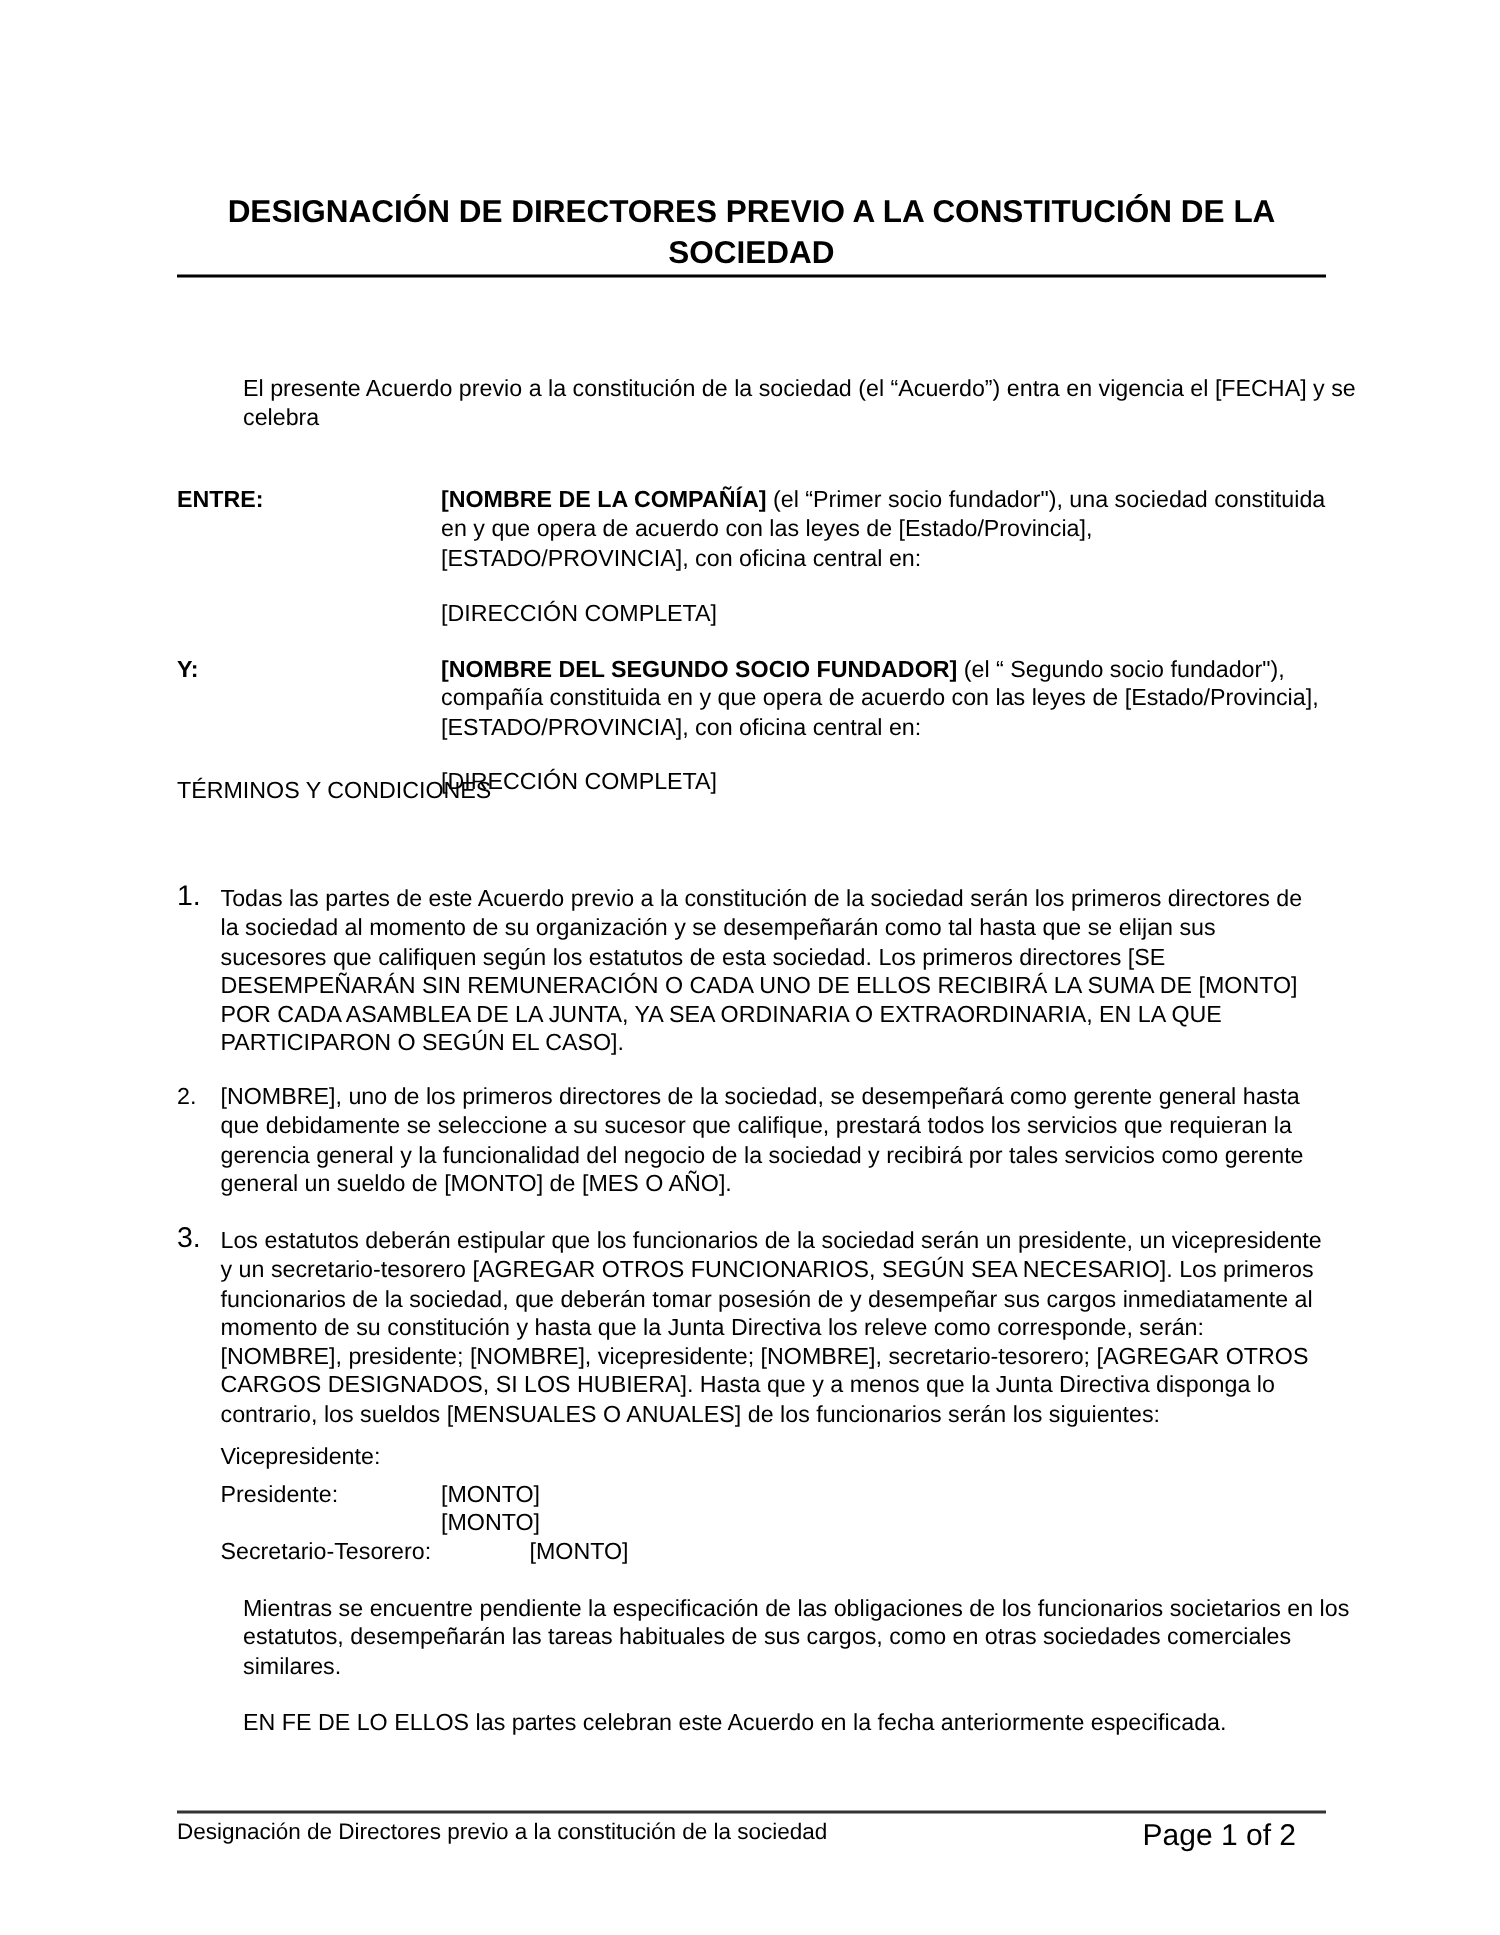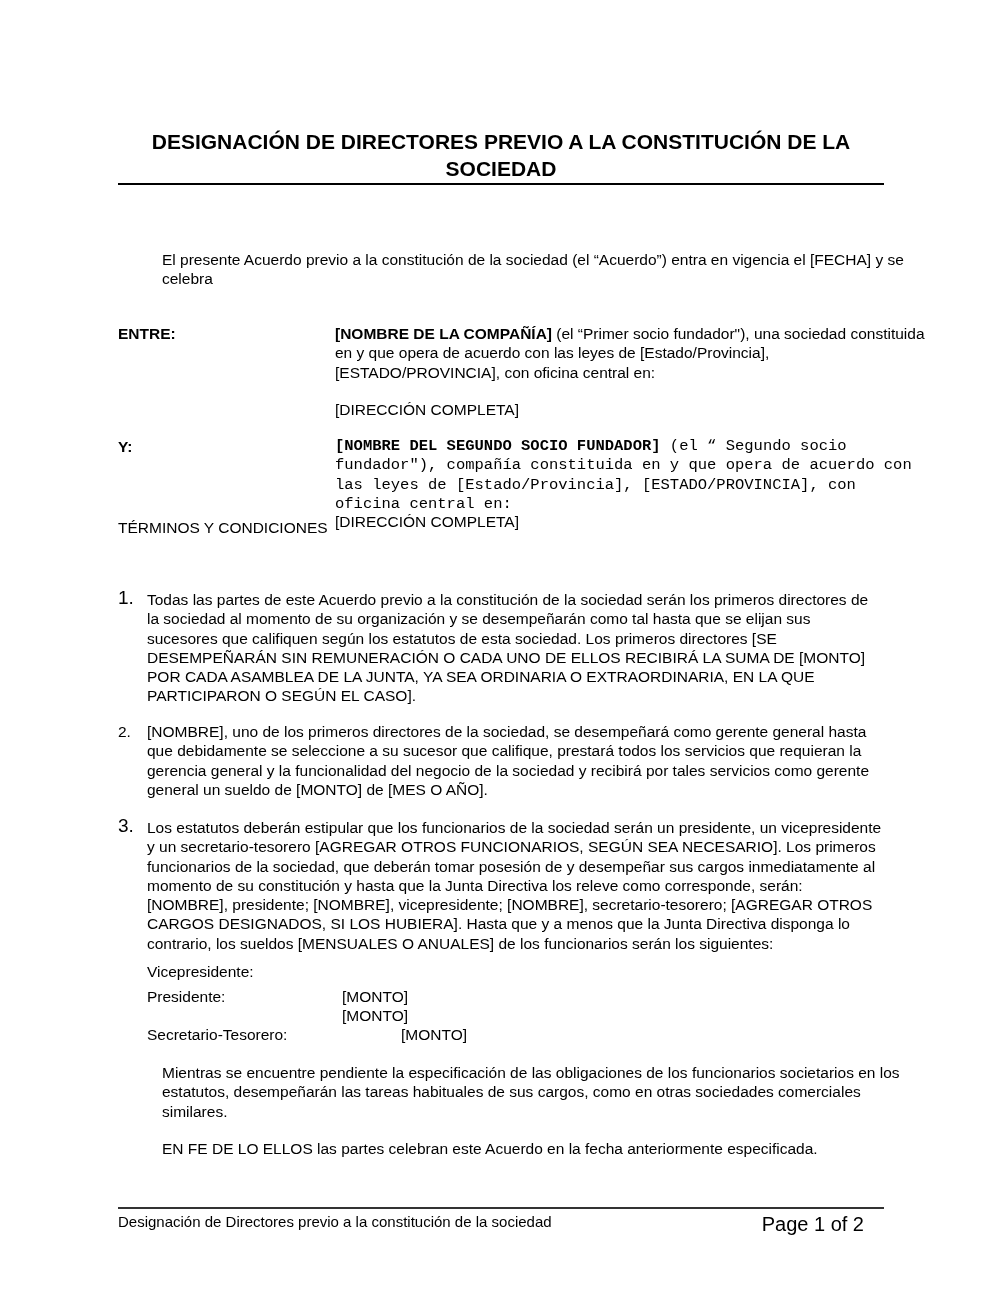--- a/index.html
+++ b/index.html
@@ -5,50 +5,50 @@
   html, body { margin: 0; padding: 0; background: #ffffff; }
   body { width: 1000px; height: 1290px; position: relative; overflow: hidden;
          font-family: "Liberation Sans", sans-serif; color: #000; font-size: 15.5px; }
   .page { position: absolute; left: 118px; width: 766px; top: 0; }
   .title { position: absolute; top: 128px; left: 0; width: 766px; text-align: center;
            font-weight: bold; font-size: 21px; line-height: 27px; }
   .title-rule { position: absolute; top: 183px; left: 0; width: 766px; height: 2px; background: #000; }
   .p { position: absolute; left: 0; width: 766px; line-height: 19.3px; margin-left: 44px; }
   .intro { top: 250px; }
   .party-label { position: absolute; left: 0; font-weight: bold; line-height: 19.3px; }
-  .party-text { position: absolute; left: 176px; width: 590px; line-height: 19.3px; margin-left: 41px; }
+  .party-text { position: absolute; left: 176px; width: 590px; line-height: 19.3px; }
   .b { font-weight: bold; }
   .section-heading { position: absolute; top: 518px; left: 0; font-weight: normal; line-height: 19.3px; }
   .item { position: absolute; left: 0; width: 766px; }
   .item-num { position: absolute; left: 0; top: 0; line-height: 19.3px; }
   .item-num.big { font-size: 19px; top: -2px; }
   .item-text { position: absolute; left: 29px; width: 737px; line-height: 19.3px; }
   .salary-row { position: absolute; left: 29px; line-height: 19.3px; }
-  .salary-val { position: absolute; line-height: 19.3px; margin-left: 48px; }
+  .salary-val { position: absolute; line-height: 19.3px; }
   .footer-rule { position: absolute; top: 1207px; left: 0; width: 766px; height: 2px; background: #333; }
   .footer-left { position: absolute; top: 1213px; left: 0; font-size: 15px; }
   .footer-right { position: absolute; top: 1213px; right: 20px; font-size: 20px; }
 </style>
 </head>
 <body>
 
 <div class="page">
   <div class="title">DESIGNACIÓN DE DIRECTORES PREVIO A LA CONSTITUCIÓN DE LA SOCIEDAD</div>
   <div class="title-rule"></div>
 
   <div class="p intro">El presente Acuerdo previo a la constitución de la sociedad (el “Acuerdo”) entra en vigencia el [FECHA] y se celebra</div>
 
   <div class="party-label" style="top:324px;">ENTRE:</div>
   <div class="party-text" style="top:324px;">
     <span class="b">[NOMBRE DE LA COMPAÑÍA]</span><span> (el “Primer socio fundador"), una sociedad constituida en y que opera de acuerdo con las leyes de [Estado/Provincia], [ESTADO/PROVINCIA], con oficina central en:</span>
   </div>
   <div class="party-text" style="top:400px;">[DIRECCIÓN COMPLETA]</div>
 
   <div class="party-label" style="top:437px;">Y:</div>
-  <div class="party-text" style="top:437px;font-family:Liberation Mono, monospace;">
+  <div class="party-text" style="top:437px;">
     <span class="b">[NOMBRE DEL SEGUNDO SOCIO FUNDADOR]</span><span> (el “ Segundo socio fundador"), compañía constituida en y que opera de acuerdo con las leyes de [Estado/Provincia], [ESTADO/PROVINCIA], con oficina central en:</span>
   </div>
   <div class="party-text" style="top:512px;">[DIRECCIÓN COMPLETA]</div>
 
   <div class="section-heading">TÉRMINOS Y CONDICIONES</div>
 
   <div class="item" style="top:590px;">
     <span class="item-num big">1.</span>
     <div class="item-text" style="top:0;">Todas las partes de este Acuerdo previo a la constitución de la sociedad serán los primeros directores de la sociedad al momento de su organización y se desempeñarán como tal hasta que se elijan sus sucesores que califiquen según los estatutos de esta sociedad. Los primeros directores [SE DESEMPEÑARÁN SIN REMUNERACIÓN O CADA UNO DE ELLOS RECIBIRÁ LA SUMA DE [MONTO] POR CADA ASAMBLEA DE LA JUNTA, YA SEA ORDINARIA O EXTRAORDINARIA, EN LA QUE PARTICIPARON O SEGÚN EL CASO].</div>
   </div>

